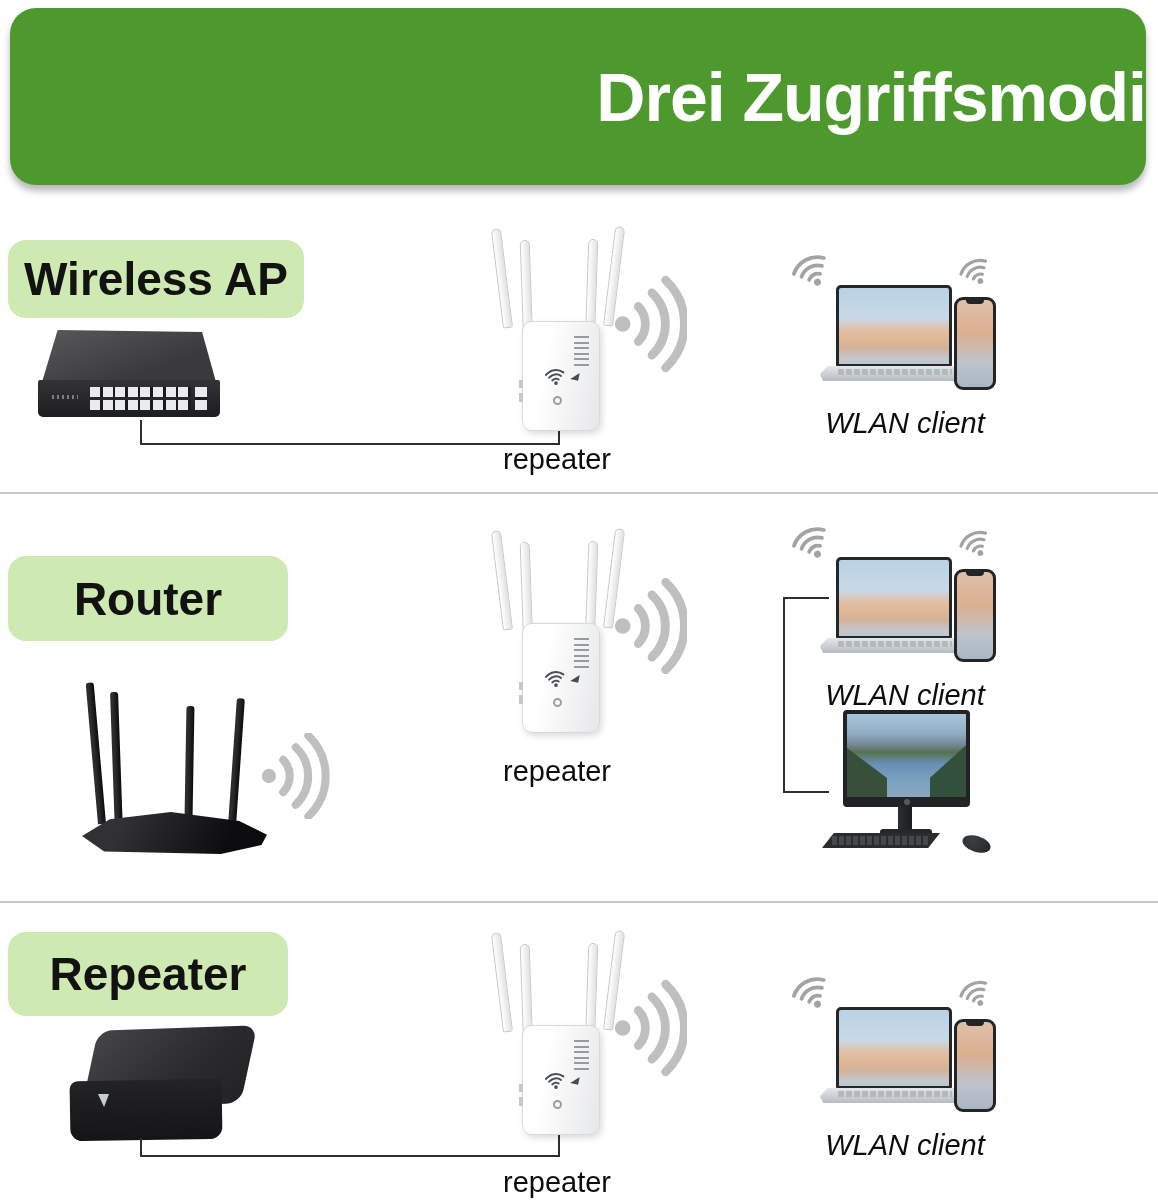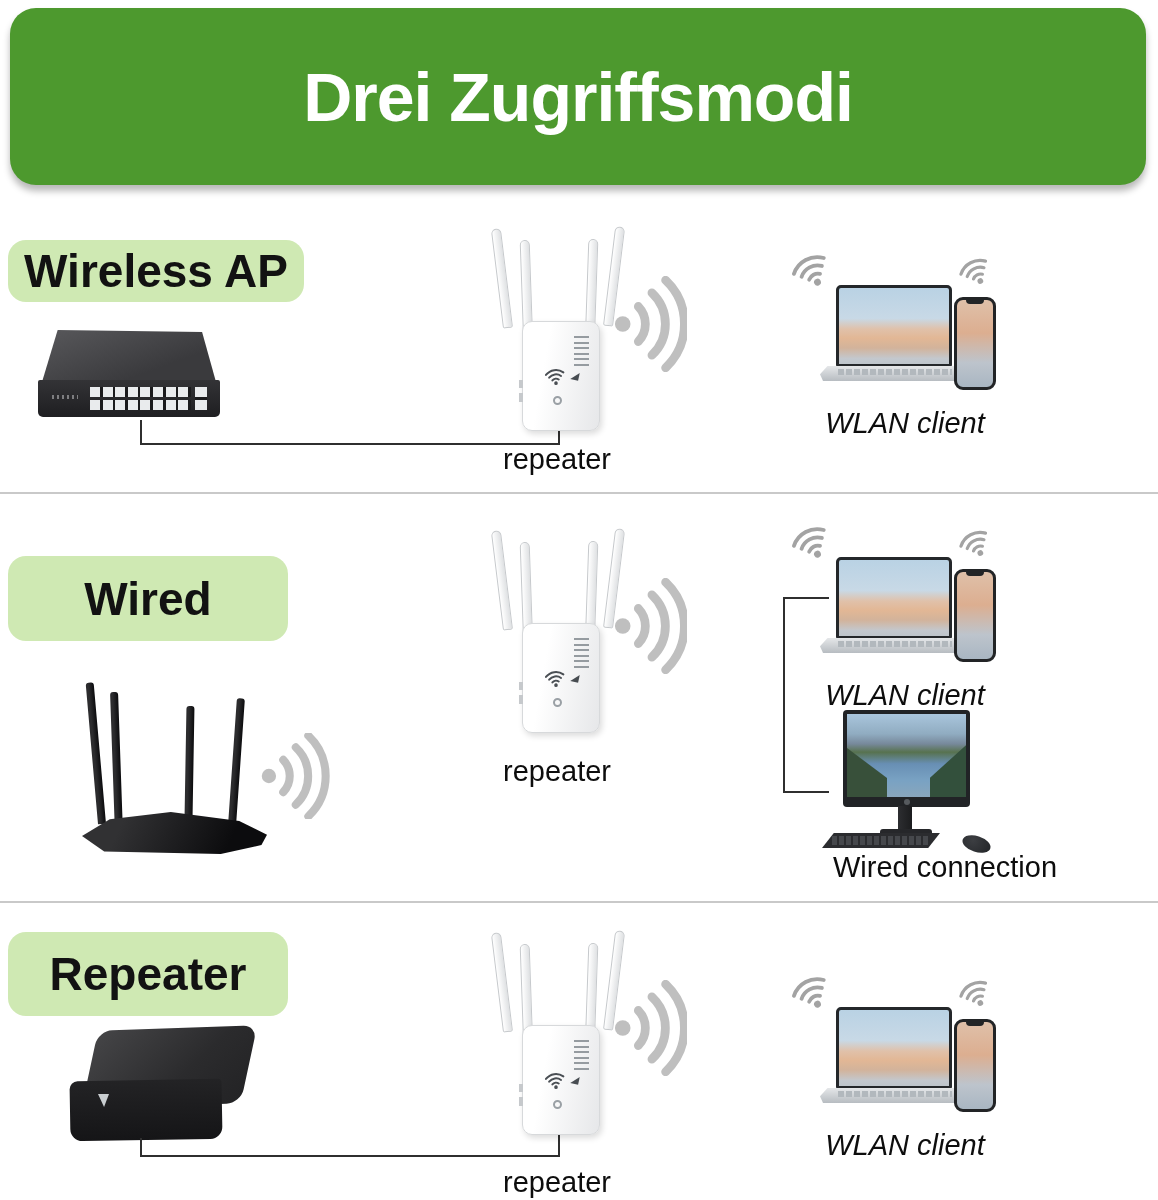--- a/index.html
+++ b/index.html
@@ -9,21 +9,21 @@
     --wifi_gray:#bdbdbd;
     --divider_gray:#c9c9c9;
   }
   *{margin:0;padding:0;box-sizing:border-box;}
   body{background:#ffffff;font-family:"Liberation Sans","DejaVu Sans",sans-serif;}
   .page{position:relative;width:1158px;height:1200px;background:#fff;overflow:hidden;}
 
   
   .banner{position:absolute;left:10px;top:8px;width:1136px;height:177px;
     background:var(--banner_green);border-radius:26px;
-    display:flex;align-items:center;justify-content:center;
+    display:flex;align-items:center;justify-content:flex-end;
     box-shadow:0 6px 7px rgba(0,0,0,.28);}
   .banner h1{color:#fff;font-size:68px;font-weight:700;letter-spacing:-1px;}
 
   
   .divider{position:absolute;left:0;width:1158px;height:2px;background:var(--divider_gray);}
 
   
   .mode{position:absolute;background:var(--label_green);border-radius:18px;
     display:flex;align-items:center;justify-content:center;
     font-size:46px;font-weight:600;color:#121212;}
@@ -139,21 +139,21 @@
 <div class="page">
 
   <div class="banner">
     <h1>Drei Zugriffsmodi</h1>
   </div>
 
   <div class="divider" style="top:492px"></div>
   <div class="divider" style="top:901px"></div>
 
   <div>
-    <div class="mode" style="left:8px;top:240px;width:296px;height:62px">
+    <div class="mode" style="left:8px;top:240px;width:296px;height:78px">
       <span>Wireless AP</span>
     </div>
 
     <div class="switch" style="left:38px;top:330px">
       <div class="sw-top"></div>
       <div class="sw-front">
         <div class="port-row pr1"></div>
         <div class="port-row pr2"></div>
         <div class="uplink"></div>
       </div>
@@ -211,21 +211,21 @@
       </div>
       <div class="lap-screen"></div>
       <div class="lap-base"></div>
       <div class="phone"></div>
       <div class="cap" style="left:10px;top:157px;width:230px">WLAN client</div>
     </div>
   </div>
 
   <div>
     <div class="mode" style="left:8px;top:556px;width:280px;height:85px">
-      <span>Wired</span>
+      <span>Router</span>
     </div>
 
     <div class="router" style="left:82px;top:682px">
       <div class="rt-ant" style="left:16px;top:0;transform:rotate(-5deg)"></div>
       <div class="rt-ant" style="left:33px;top:10px;transform:rotate(-2deg)"></div>
       <div class="rt-ant" style="left:102px;top:24px;transform:rotate(1deg)"></div>
       <div class="rt-ant" style="left:145px;top:16px;transform:rotate(4deg)"></div>
       <div class="rt-body"></div>
     </div>
     <div class="sig" style="position:absolute;left:258px;top:733px;width:72px;height:86px">
@@ -293,21 +293,20 @@
     </div>
 
     <div class="desk">
       <div class="mon">
         <div class="mon-scr"></div>
       </div>
       <div class="mon-neck"></div>
       <div class="mon-foot"></div>
       <div class="kbd"></div>
       <div class="mouse"></div>
-      <div class="cap" style="left:20px;top:146px;width:230px">Wired connection</div>
     </div>
   </div>
 
   <div>
     <div class="mode" style="left:8px;top:932px;width:280px;height:84px">
       <span>Repeater</span>
     </div>
 
     <div class="mbox" style="left:70px;top:1028px">
       <div class="bx-top"></div>

